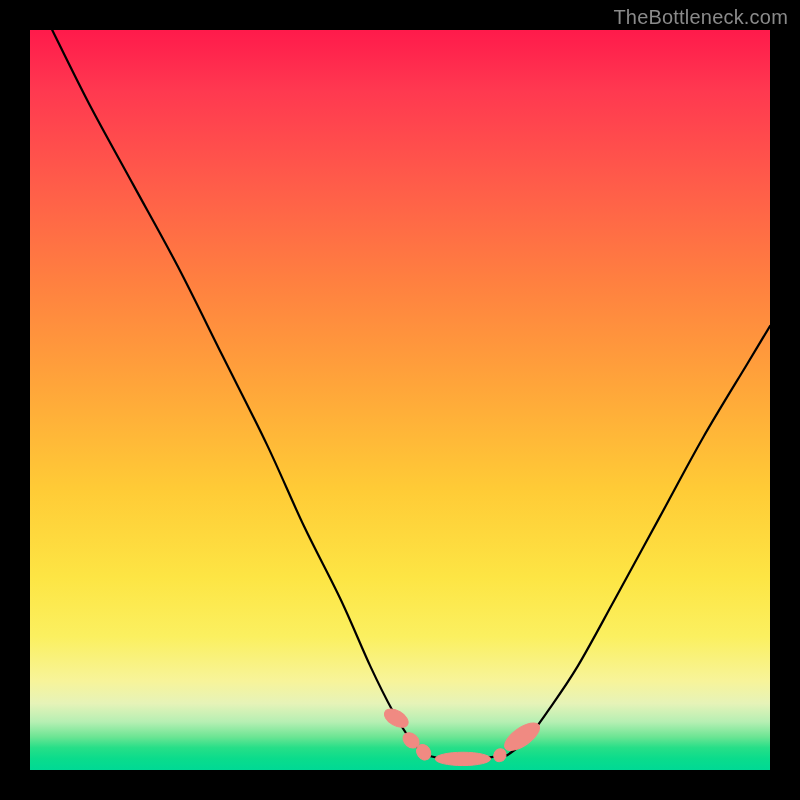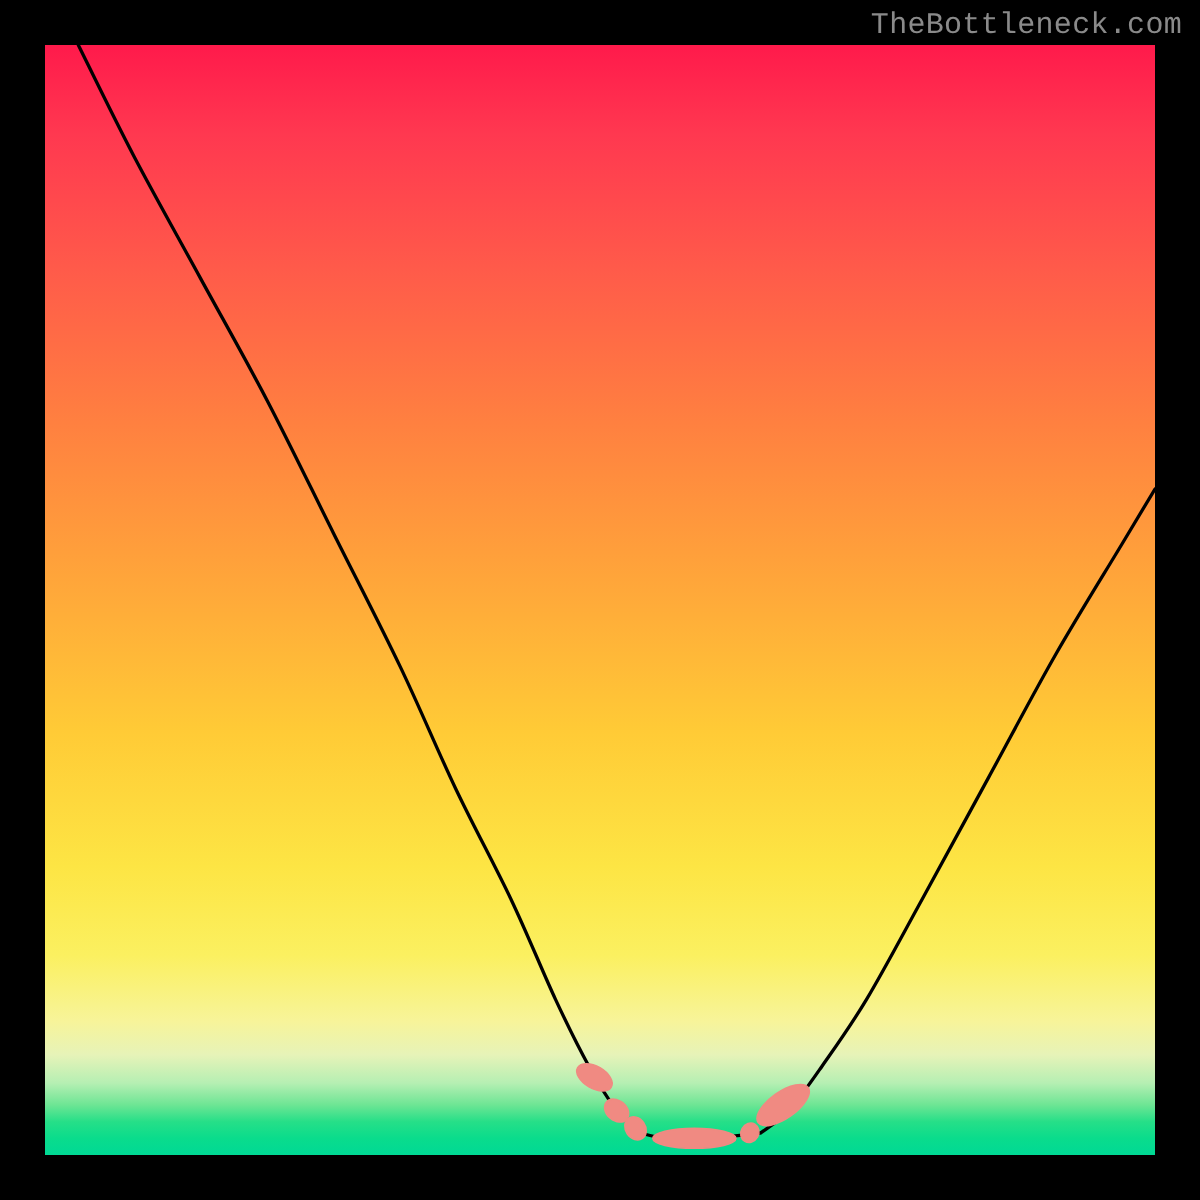--- a/index.html
+++ b/index.html
@@ -9,21 +9,20 @@
     height: 800px;
     background: #000;
     overflow: hidden;
     font-family: Arial, Helvetica, sans-serif;
   }
   .frame {
     position: absolute;
     top: 0; left: 0;
     width: 800px; height: 800px;
     background: #000;
-    font-family: Liberation Mono, monospace;
   }
   .plot-area {
     position: absolute;
     left: 30px;
     top: 30px;
     width: 740px;
     height: 740px;
     overflow: hidden;
   }
   .gradient-bg {

